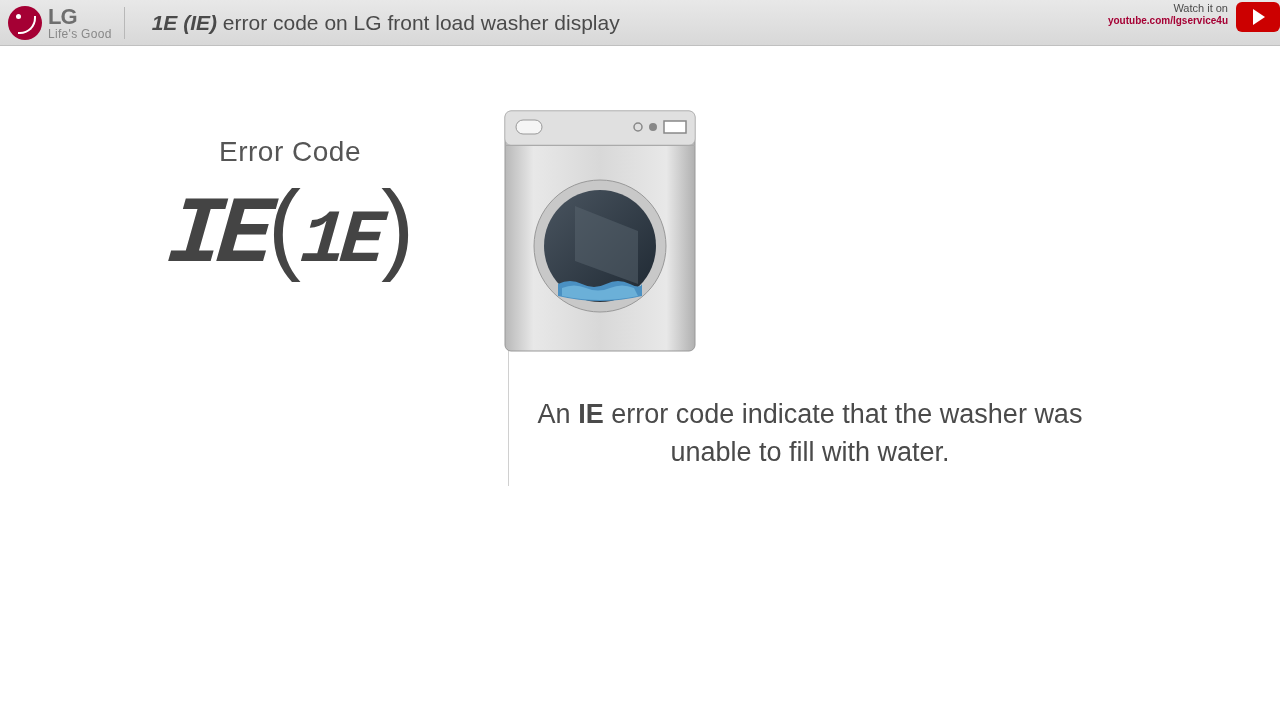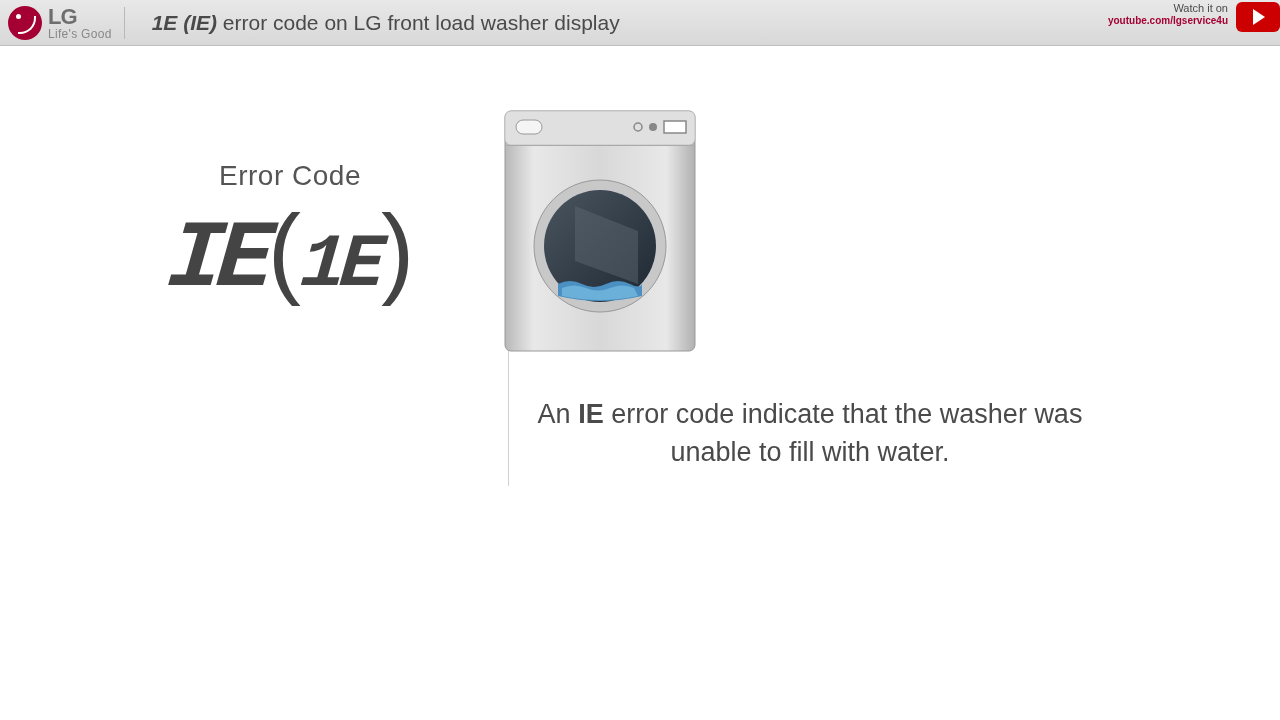--- a/index.html
+++ b/index.html
@@ -128,21 +128,21 @@
       margin-left: 2px;
     }
     .content {
       display: flex;
       width: 100%;
       height: calc(100% - 46px);
       position: relative;
     }
     .left-panel {
       width: 500px;
-      padding-top: 114px;
+      padding-top: 90px;
       padding-left: 80px;
       text-align: center;
     }
     .error-label {
       font-size: 28px;
       color: #555;
       font-weight: 300;
       margin-bottom: 8px;
       letter-spacing: 0.5px;
     }

